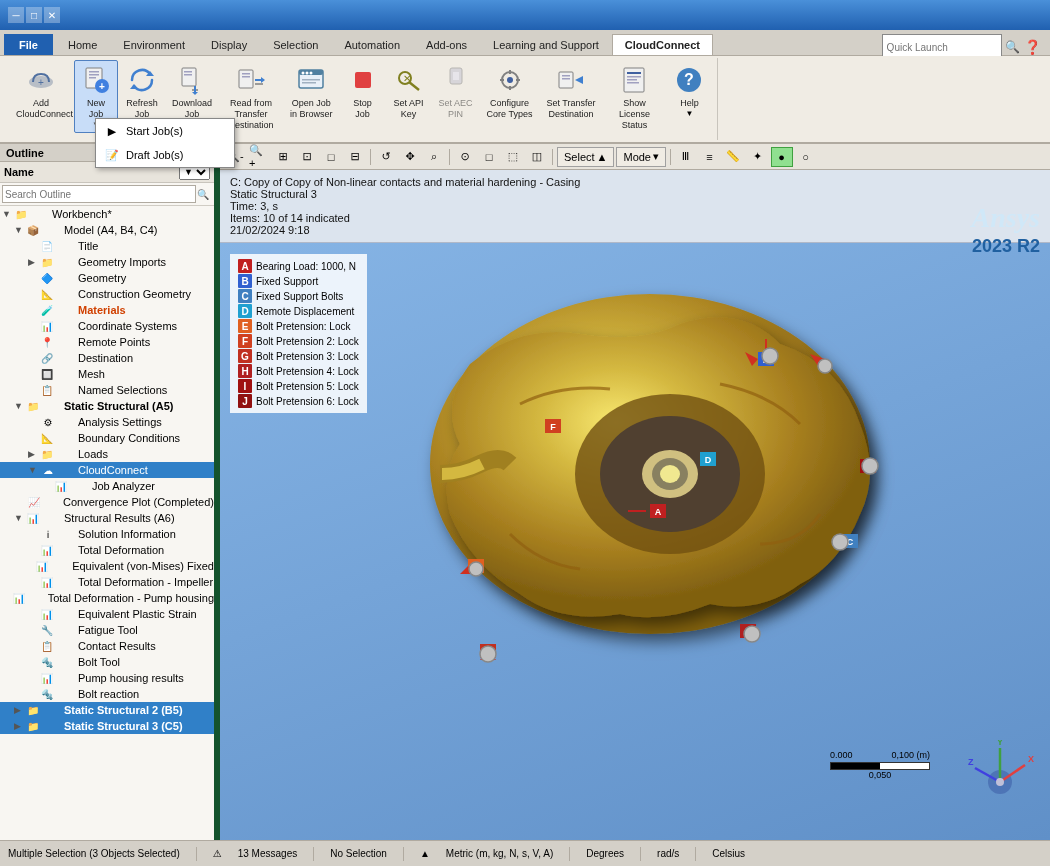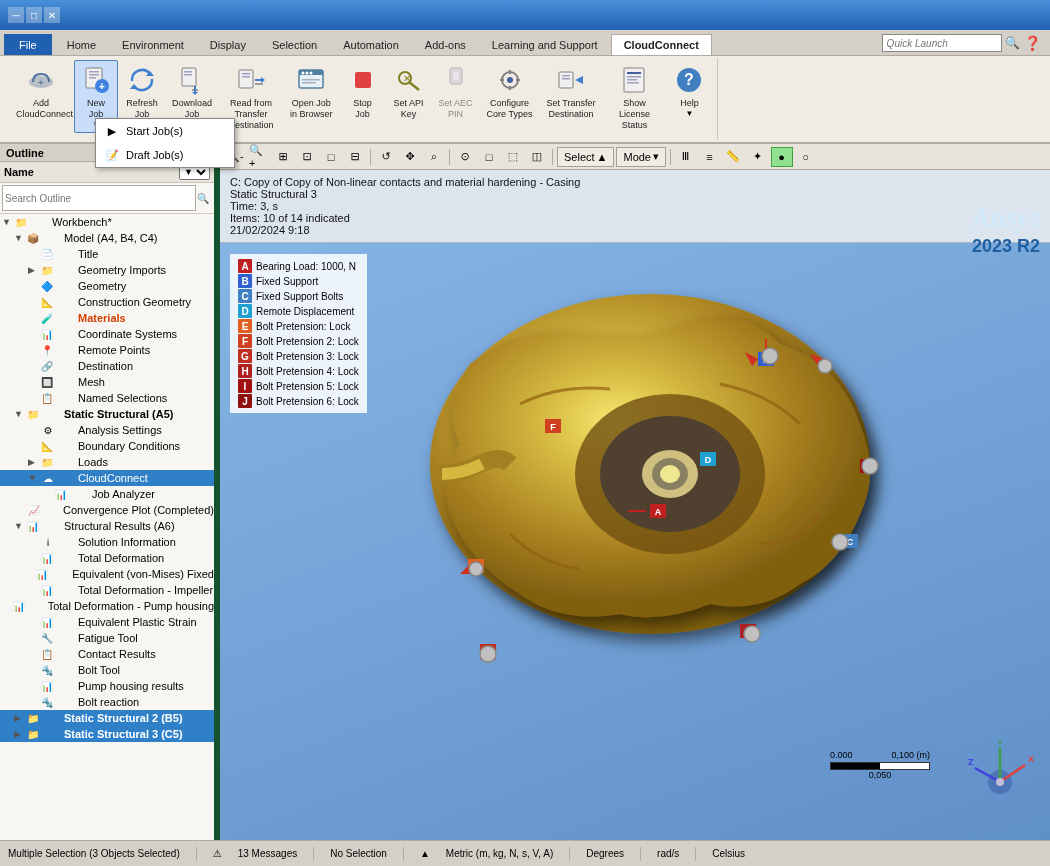--- a/index.html
+++ b/index.html
@@ -9,21 +9,21 @@
     #title-bar { height: 30px; background: linear-gradient(to bottom, #4a90d9, #2060b0); display: flex; align-items: center; justify-content: space-between; padding: 0 8px; color: white; font-size: 12px; }
     #title-bar .left { display: flex; align-items: center; gap: 6px; }
     #title-bar .left .logo { width: 16px; height: 16px; background: #c0d0f0; border-radius: 2px; }
     #window-controls { display: flex; gap: 2px; }
     #window-controls span { width: 16px; height: 16px; background: rgba(255,255,255,0.3); display: flex; align-items: center; justify-content: center; font-size: 10px; cursor: pointer; }
 
     
     #ribbon-tabs { height: 26px; background: #d4d0c8; display: flex; align-items: flex-end; padding-left: 4px; border-bottom: 1px solid #b0aaa0; }
     .ribbon-tab { padding: 4px 12px; font-size: 11px; cursor: pointer; border: 1px solid transparent; border-bottom: none; background: #d4d0c8; color: #222; }
     .ribbon-tab.active { background: #fff; border-color: #b0aaa0; border-bottom-color: #fff; font-weight: bold; }
-    .ribbon-tab.file-tab { background: #2060b0; color: white; padding: 4px 14px; font-weight: normal; margin-right: 2px; margin-top: 16px; }
+    .ribbon-tab.file-tab { background: #2060b0; color: white; padding: 4px 14px; font-weight: bold; margin-right: 2px; margin-top: 16px; }
 
     
     #ribbon { height: 88px; background: #f0ece4; border-bottom: 2px solid #b0aaa0; display: flex; padding: 2px 4px; align-items: stretch; position: relative; }
     .ribbon-group { display: flex; flex-direction: column; align-items: flex-start; border-right: 1px solid #c8c4bc; padding: 2px 6px; min-width: fit-content; }
     .ribbon-buttons { display: flex; align-items: flex-start; gap: 2px; flex: 1; }
     .ribbon-btn { display: flex; flex-direction: column; align-items: center; justify-content: center; cursor: pointer; padding: 3px 5px; border: 1px solid transparent; border-radius: 2px; min-width: 40px; }
     .ribbon-btn.active { background: #c8ddf8; border-color: #5080c0; }
     .ribbon-btn .icon { width: 32px; height: 32px; display: flex; align-items: center; justify-content: center; font-size: 20px; }
     .ribbon-btn .label { font-size: 9px; text-align: center; color: #222; margin-top: 2px; line-height: 1.2; max-width: 50px; }
 
@@ -97,21 +97,21 @@
   <div class="ribbon-tab file-tab">File</div>
   <div class="ribbon-tab">Home</div>
   <div class="ribbon-tab">Environment</div>
   <div class="ribbon-tab">Display</div>
   <div class="ribbon-tab">Selection</div>
   <div class="ribbon-tab">Automation</div>
   <div class="ribbon-tab">Add-ons</div>
   <div class="ribbon-tab">Learning and Support</div>
   <div class="ribbon-tab active">CloudConnect</div>
   <div style="position:absolute; right:8px; top:34px; display:flex; align-items:center; gap:4px;">
-    <input type="text" style="width: 120px; height: 18px; font-size: 10px; border: 1px solid rgb(136, 136, 136); padding: 4px 4px; font-style: italic;" placeholder="Quick Launch">
+    <input type="text" style="width: 120px; height: 18px; font-size: 10px; border: 1px solid rgb(136, 136, 136); padding: 12px 4px;" placeholder="Quick Launch">
     <span style="font-size:12px;">🔍</span>
     <span style="font-size:14px; cursor:pointer;">❓</span>
   </div>
 </div>
 
 <div id="ribbon">
   <div class="ribbon-group">
     <div class="ribbon-buttons">
 
       <div class="ribbon-btn">
@@ -294,21 +294,21 @@
       <div style="display:flex; gap:2px;">
         <span style="cursor:pointer;">📌</span>
         <span style="cursor:pointer;">✕</span>
       </div>
     </div>
     <div id="name-col-header">
       <span style="flex:1;">Name</span>
       <select style="font-size:9px; height:16px;"><option>▼</option></select>
     </div>
     <div id="outline-search">
-      <input type="text" style="flex: 1 1 0%; border: 1px solid rgb(176, 170, 160); height: 26px; font-size: 10px; padding: 0px 2px;" placeholder="Search Outline">
+      <input type="text" style="flex: 1 1 0%; border: 1px solid rgb(176, 170, 160); height: 18px; font-size: 10px; padding: 0px 2px;" placeholder="Search Outline">
       <span style="font-size:10px; padding:0 2px;">🔍</span>
     </div>
     <div id="outline-tree">
 
       <div class="tree-item">
         <span class="indent" style="width:2px;"></span>
         <span class="expander">▼</span>
         <span class="item-icon folder-yellow">📁</span>
         <span class="item-label">Workbench*</span>
       </div>

